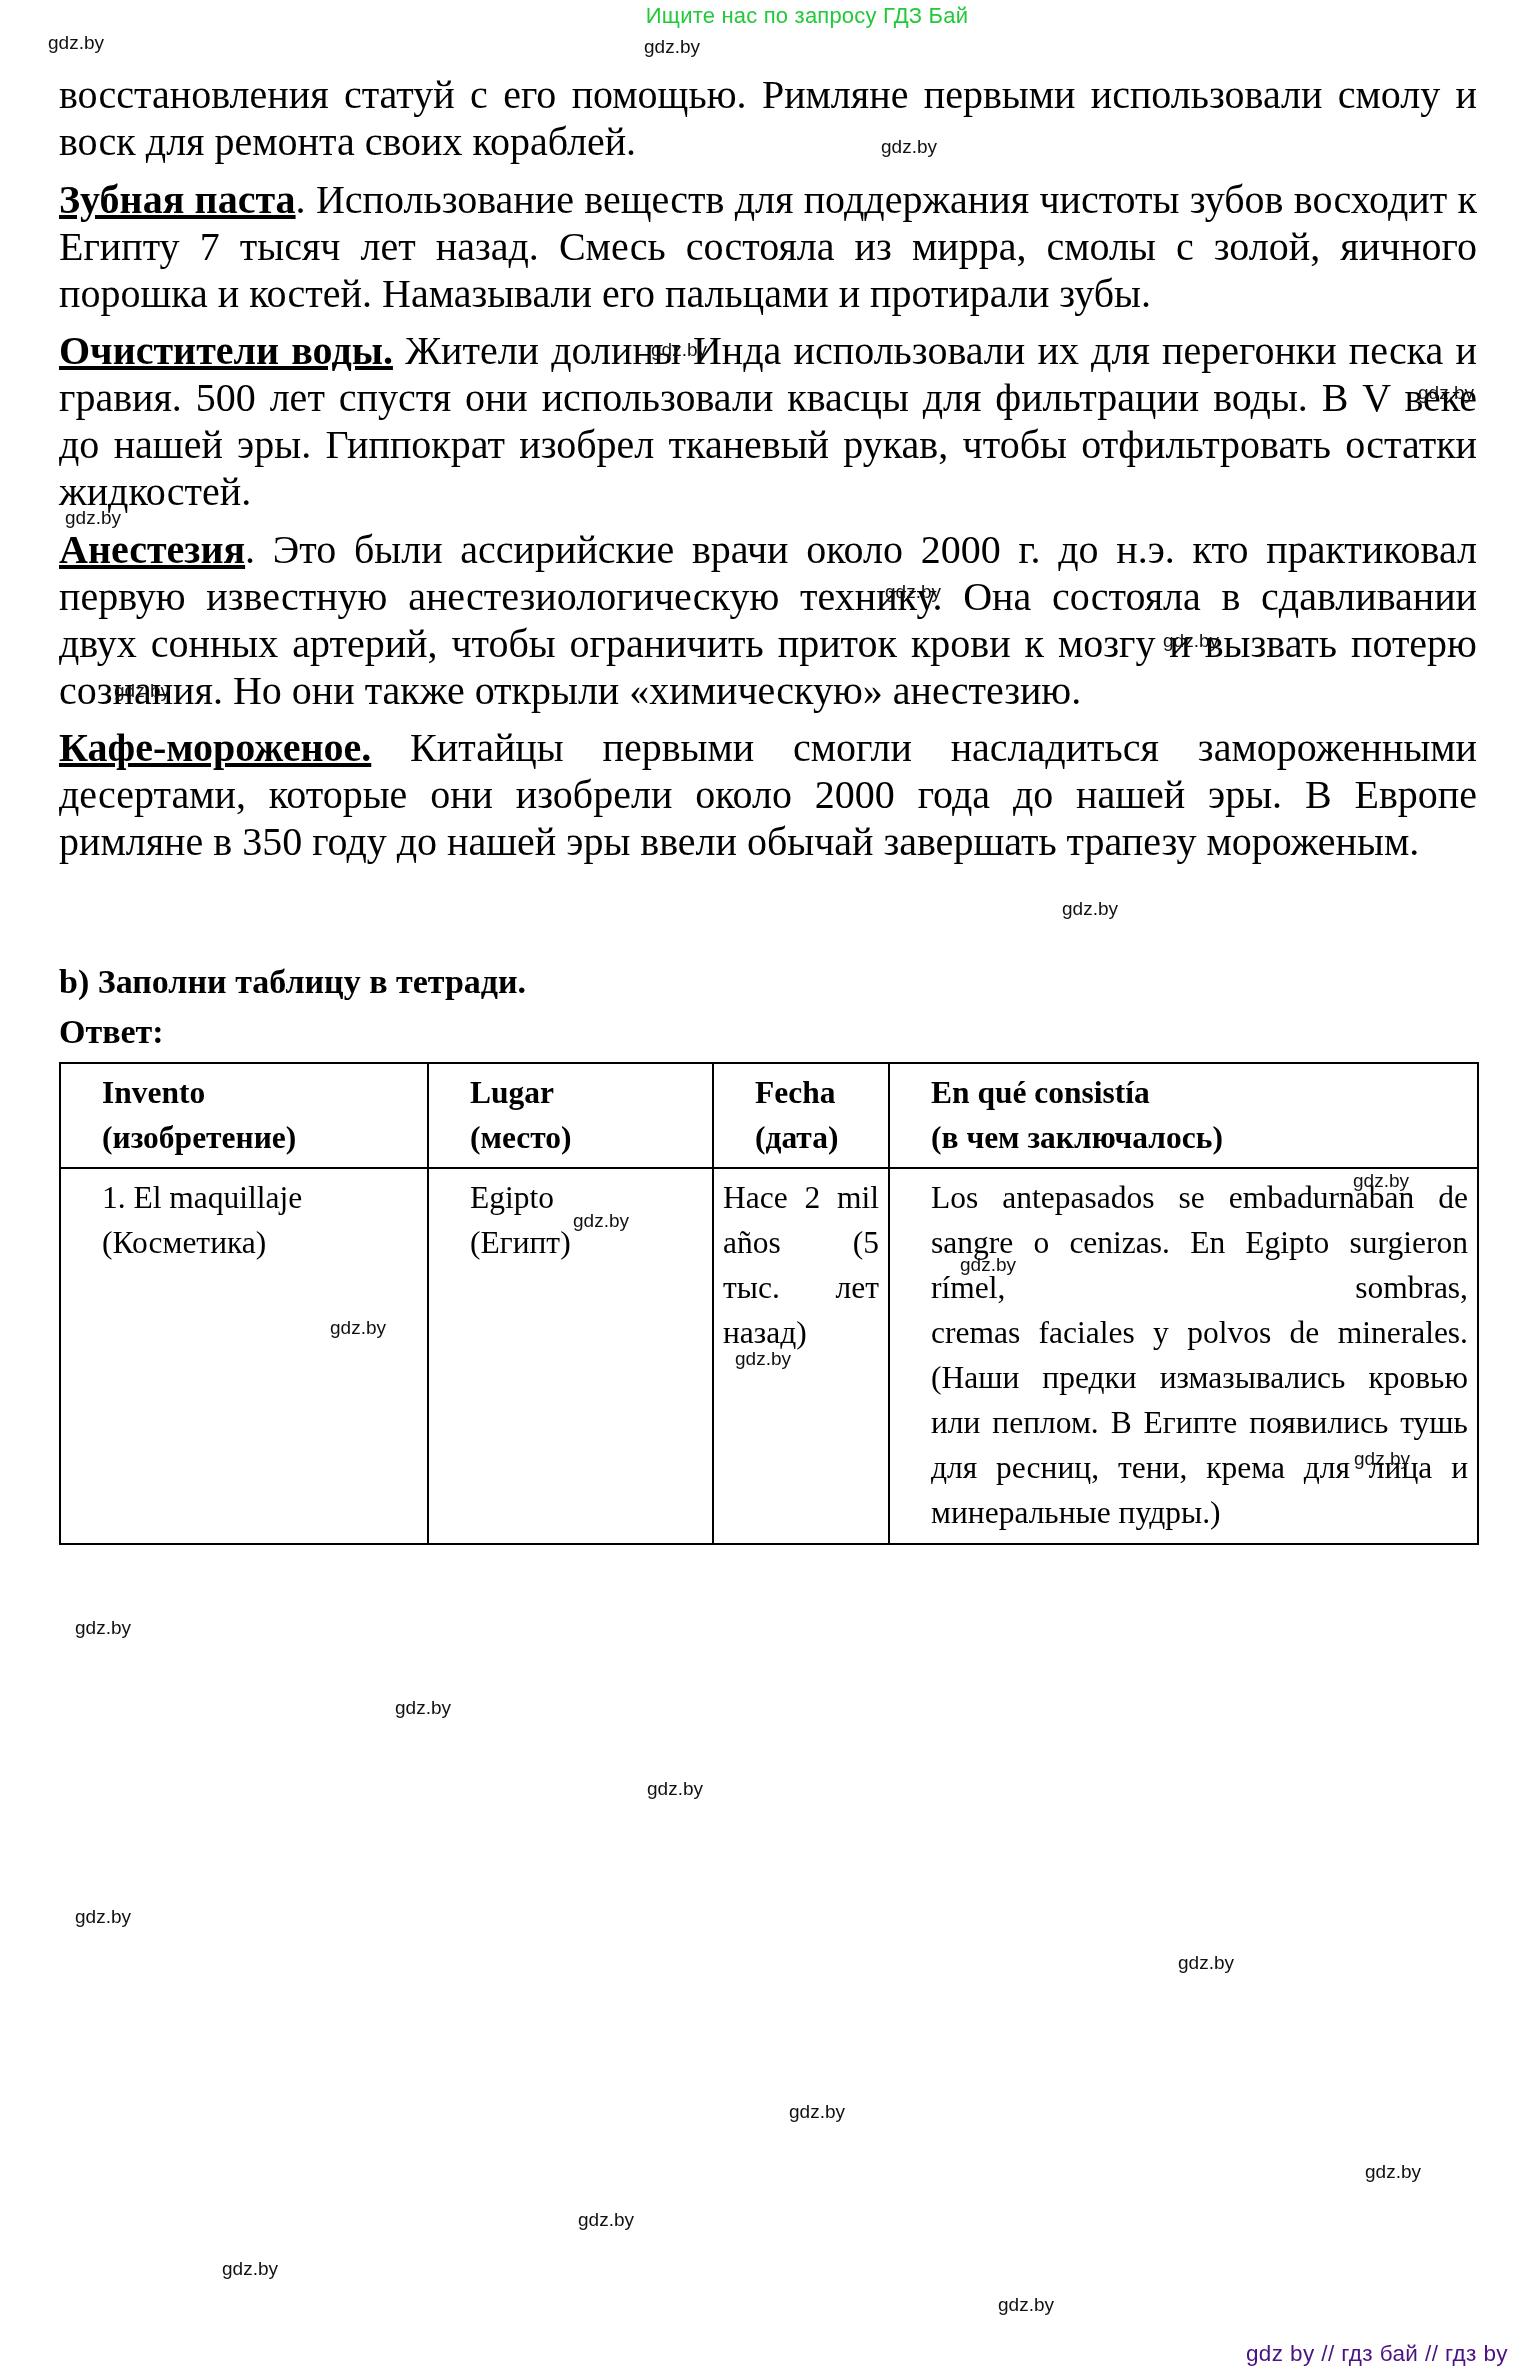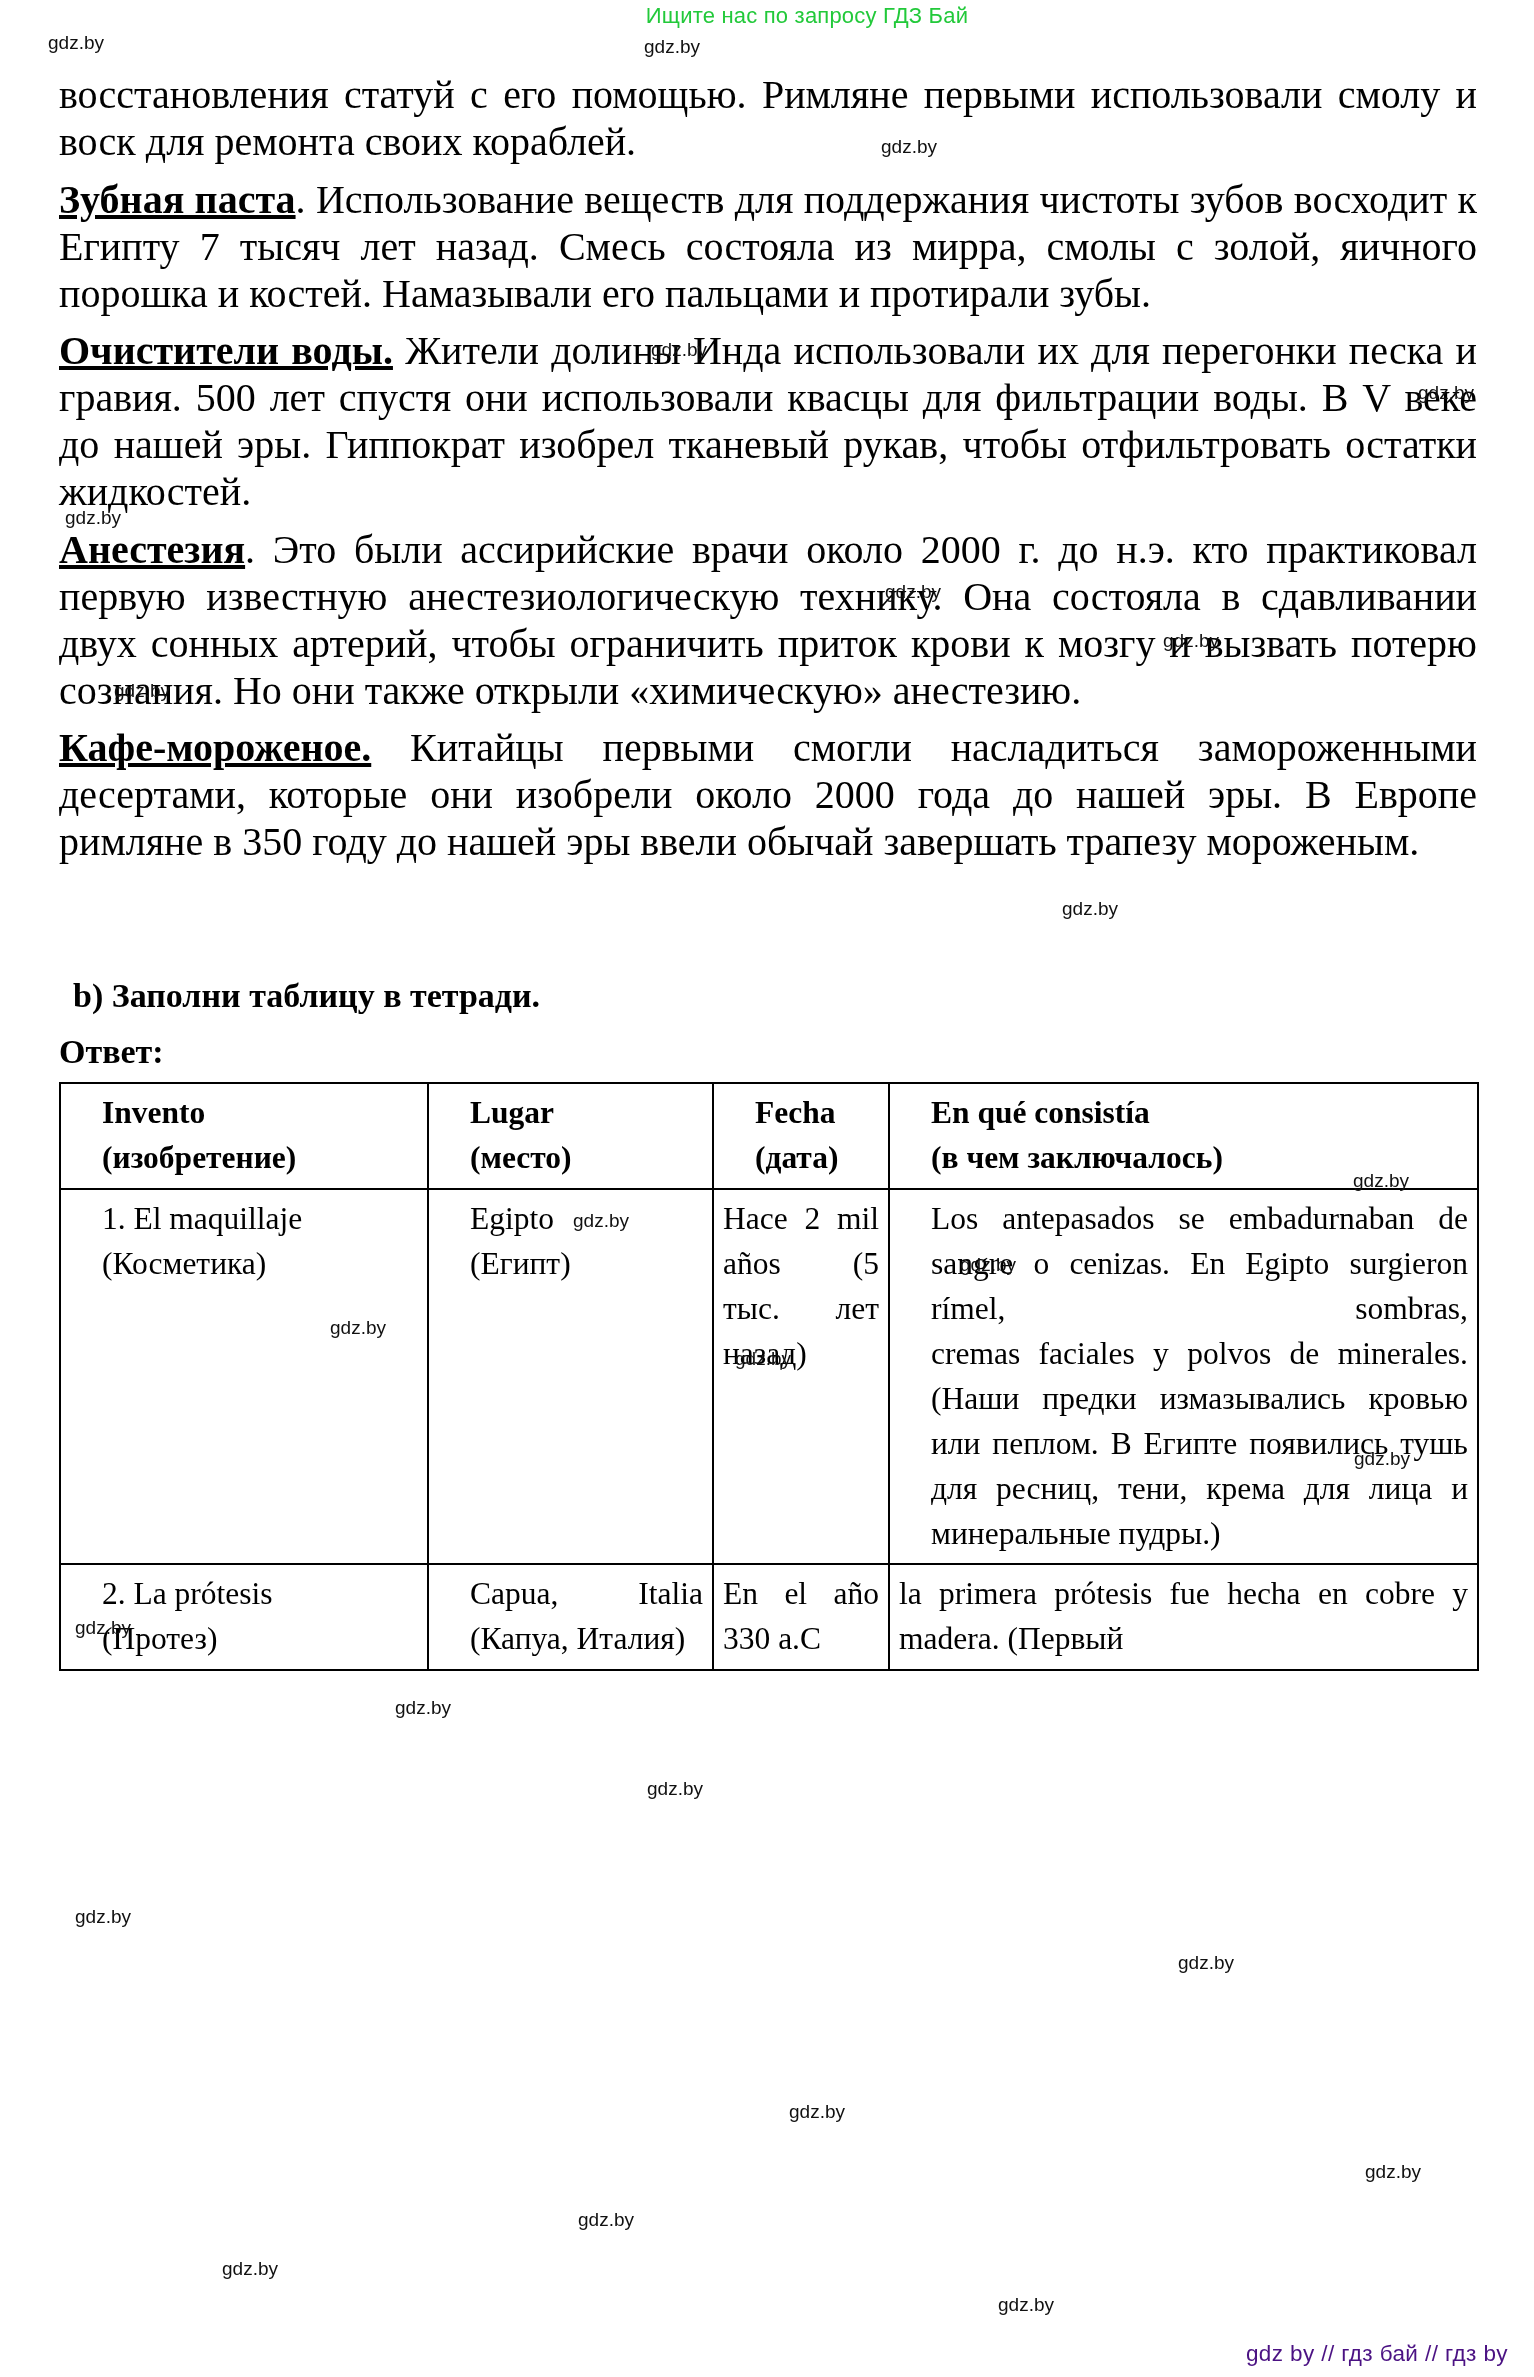--- a/index.html
+++ b/index.html
@@ -69,21 +69,21 @@
     text-justify: inter-word;
     -webkit-hyphens: none;
     hyphens: none;
   }
   p.para + p.para { margin-top: 10.5px; }
 
   p.para b { font-weight: bold; text-decoration: underline; }
 
   
   .task-heading {
-    margin: 14px;
+    margin: 0;
     font-size: 34px;
     font-weight: bold;
     line-height: 42px;
   }
   .answer-label {
     margin: 7.5px 0 9px 0;
     font-size: 34px;
     font-weight: bold;
     line-height: 42px;
   }
@@ -190,32 +190,20 @@
             <span class="cell-line">Egipto</span>
             <span class="cell-line">(Египт)</span>
           </td>
           <td class="jlast">Hace 2 mil años (5 тыс. лет назад)</td>
           <td>
             <span class="cell-line jtext">Los antepasados se embadurnaban de sangre o cenizas. En Egipto surgieron rímel, sombras,</span>
             <span class="cell-line jlast">cremas faciales y polvos de minerales. (Наши предки измазывались кровью или пеплом. В Египте появились тушь для ресниц, тени, крема для лица и минеральные пудры.)</span>
           </td>
         </tr>
 
-        <tr>
-          <td>
-            <span class="cell-line">2. La prótesis</span>
-            <span class="cell-line">(Протез)</span>
-          </td>
-          <td>
-            <span class="cell-line jtext">Capua, Italia</span>
-            <span class="cell-line jlast">(Капуа, Италия)</span>
-          </td>
-          <td class="jlast">En el año 330 a.C</td>
-          <td class="jlast">la primera prótesis fue hecha en cobre y madera. (Первый</td>
-        </tr>
       </tbody>
     </table>
 
   </div>
 
   <div class="page-footer" style="color: rgb(75, 18, 131);">gdz by  //  гдз бай  //  гдз by</div>
 
   <div id="watermark-layer">
       <div class="wm" style="left: 48px; top: 31.5px; font-size: 19px;">gdz.by</div>
       <div class="wm" style="left: 644px; top: 36px; font-size: 19px;">gdz.by</div>

